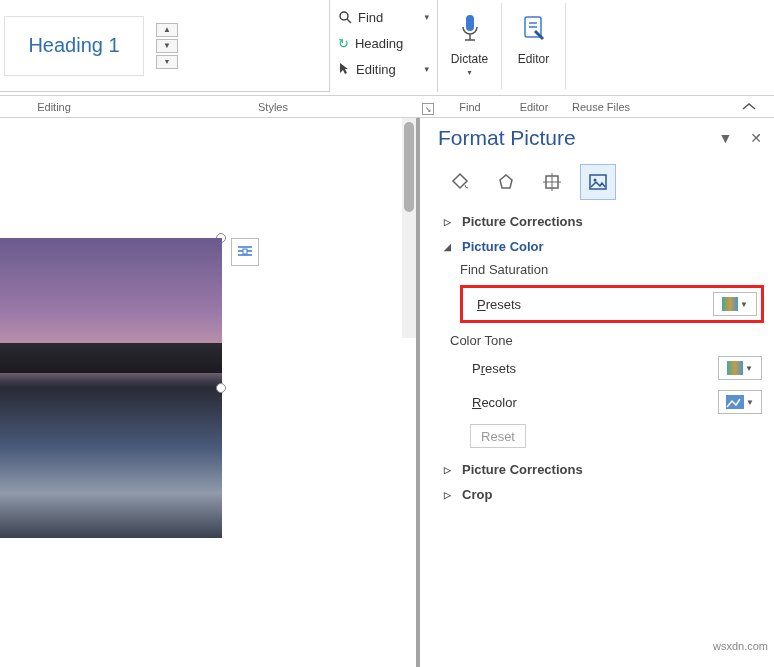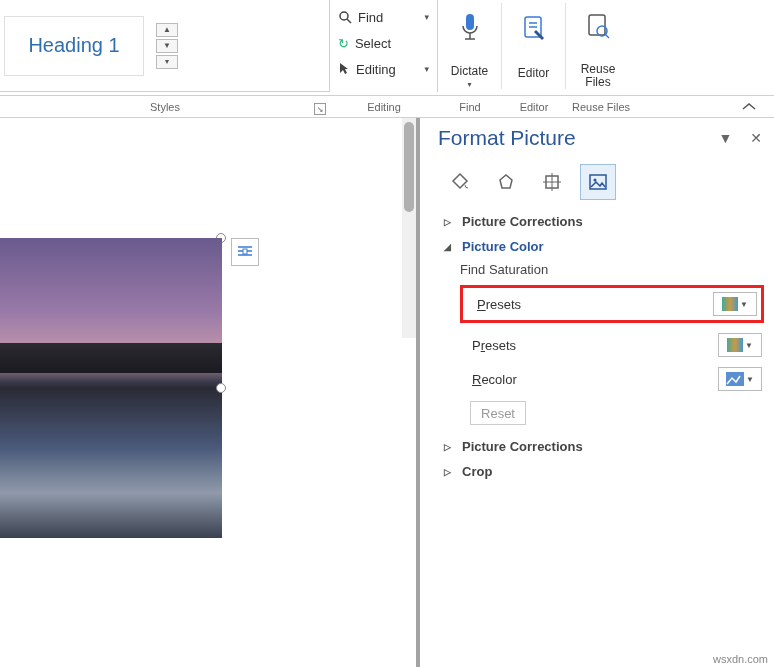--- a/index.html
+++ b/index.html
@@ -11,21 +11,21 @@
 .style-box { width: 140px; height: 60px; border: 1px solid #e0e0e0; display: flex; align-items: center; justify-content: center; color: #2f6fb0; font-size: 20px; margin-left: 4px; background: #fff; }
 .style-box.small { font-size: 16px; border: none; }
 .styles-spin { width: 24px; display: flex; flex-direction: column; gap: 2px; margin-left: 12px; }
 .spin-btn { width: 22px; height: 14px; border: 1px solid #bbb; background: #f6f6f6; display: flex; align-items: center; justify-content: center; font-size: 8px; color: #555; }
 .editing-group { width: 108px; padding: 4px 8px 0; border-right: 1px solid #d0d0d0; height: 92px; }
 .edit-item { display: flex; align-items: center; gap: 6px; font-size: 13px; color: #333; height: 26px; }
 .edit-item .caret { margin-left: auto; font-size: 9px; color: #555; }
 .big-group { display: flex; align-items: center; height: 92px; }
 .big-btn { width: 64px; height: 86px; display: flex; flex-direction: column; align-items: center; justify-content: flex-start; padding-top: 6px; border-right: 1px solid #e0e0e0; }
 .big-btn .icon { width: 36px; height: 38px; display: flex; align-items: center; justify-content: center; }
-.big-btn .label { font-size: 12px; margin-top: 20px; text-align: center; line-height: 13px; }
+.big-btn .label { font-size: 12px; margin-top: 6px; text-align: center; line-height: 13px; }
 
 
 .grp-labels { height: 22px; display: flex; font-size: 11px; color: #666; border-bottom: 1px solid #d0d0d0; }
 .gl { display:flex; align-items:center; justify-content:center; position:relative;}
 .gl .dlg { position:absolute; right:4px; bottom:2px; width:12px; height:12px; border:1px solid #999; font-size:8px; display:flex; align-items:center; justify-content:center;}
 
 
 .main { display: flex; height: calc(667px - 118px); }
 .doc-area { width: 416px; position: relative; background: #fff; }
 .scrollbar { position:absolute; right:0; top:0; width:14px; height:40%; background:#f0f0f0;}
@@ -59,21 +59,21 @@
 .num-input .spinners{position:absolute;right:0;top:0;bottom:0;width:14px;border-left:1px solid #ccc;display:flex;flex-direction:column;}
 .num-input .spinners div{flex:1;display:flex;align-items:center;justify-content:center;font-size:6px;color:#555;border-bottom:1px solid #ccc;}
 .preset-btn { width:44px; height:24px; border:1px solid #bbb; display:flex; align-items:center; justify-content:center; gap:2px; margin-left:auto;}
 .preset-btn .sw{width:16px;height:14px;background:linear-gradient(to right,#4a9,#c94,#49c);}
 .preset-btn .dd{font-size:8px;color:#555;}
 .recolor-btn .sw{width:18px;height:14px;background:#5a8fd0;}
 .highlight-box { border:3px solid #e22; padding:4px 4px; margin:0 -2px 10px 16px; display:flex; align-items:center;}
 .highlight-box .rl{margin-left:10px;}
 .reset-btn { margin:4px 0 14px 26px; width:56px; height:24px; border:1px solid #ccc; color:#999; display:flex; align-items:center; justify-content:center; font-size:13px;}
 
-.watermark { position:absolute; right:6px; bottom:2px; font-size:11px; color:#888;}
+.watermark { position:absolute; right:6px; bottom:15px; font-size:11px; color:#888;}
 
 svg { display:block; }
 </style>
 </head>
 <body>
 
 <div class="ribbon">
   <div class="styles-group">
     <div class="style-box">Heading 1</div>
     <div class="styles-spin">
@@ -88,21 +88,21 @@
           <svg width="14" height="14">
             <circle cx="6" cy="6" r="4" stroke="#444" fill="none" stroke-width="1.5"></circle>
             <line x1="9" y1="9" x2="13" y2="13" stroke="#444" stroke-width="1.5"></line>
           </svg>
         </span>
       <span>Find</span>
       <span class="caret">▾</span>
     </div>
     <div class="edit-item">
       <span style="color:#2b7;">↻</span>
-      <span>Select</span>
+      <span>Heading</span>
     </div>
     <div class="edit-item">
       <span>
           <svg width="12" height="14">
             <path d="M2 1 L2 11 L5 8 L7 12 L9 11 L7 7 L10 7 Z" fill="#444"></path>
           </svg>
         </span>
       <span>Editing</span>
       <span class="caret">▾</span>
     </div>
@@ -124,40 +124,29 @@
       <div class="icon">
           <svg width="26" height="30">
             <rect x="4" y="4" width="16" height="20" rx="2" fill="none" stroke="#3a7bd5" stroke-width="1.5"></rect>
             <line x1="8" y1="10" x2="16" y2="10" stroke="#3a7bd5" stroke-width="1.5"></line>
             <line x1="8" y1="14" x2="16" y2="14" stroke="#3a7bd5" stroke-width="1.5"></line>
             <path d="M14 18 L22 26" stroke="#2b579a" stroke-width="3"></path>
           </svg>
         </div>
       <div class="label">Editor</div>
     </div>
-    <div class="big-btn" style="border-right:none;">
-      <div class="icon">
-          <svg width="26" height="30">
-            <rect x="4" y="4" width="16" height="20" rx="2" fill="none" stroke="#555" stroke-width="1.5"></rect>
-            <circle cx="17" cy="20" r="5" fill="none" stroke="#3a7bd5" stroke-width="1.5"></circle>
-            <line x1="20" y1="23" x2="24" y2="27" stroke="#3a7bd5" stroke-width="1.5"></line>
-          </svg>
-        </div>
-      <div class="label" style="white-space:pre-line;">Reuse
-Files</div>
-    </div>
   </div>
 </div>
 
 <div class="grp-labels">
+  <div class="gl" style="width:108px">Editing</div>
   <div class="gl" style="width:330px">
     <span>Styles</span>
     <span class="dlg">↘</span>
   </div>
-  <div class="gl" style="width:108px">Editing</div>
   <div class="gl" style="width:64px">Find</div>
   <div class="gl" style="width:64px">Editor</div>
   <div class="gl" style="width:70px">Reuse Files</div>
   <div class="gl" style="flex:1;justify-content:flex-end;padding-right:18px;">
       <svg width="14" height="10">
         <path d="M1 7 L7 2 L13 7" stroke="#555" fill="none" stroke-width="1.5"></path>
       </svg>
     </div>
 </div>
 
@@ -233,20 +222,21 @@
 
       <div class="highlight-box">
         <span class="rl"><u>P</u><span>resets</span></span>
         <div class="preset-btn" style="margin-left:auto">
             <div class="sw"></div>
             <span class="dd">▼</span>
           </div>
       </div>
 
 
+      <div class="sub-label" style="margin-left:6px">Color Tone</div>
 
       <div class="row">
         <span class="rl">P<u>r</u>esets</span>
         <div class="preset-btn">
             <div class="sw"></div>
             <span class="dd">▼</span>
           </div>
       </div>
 
 

